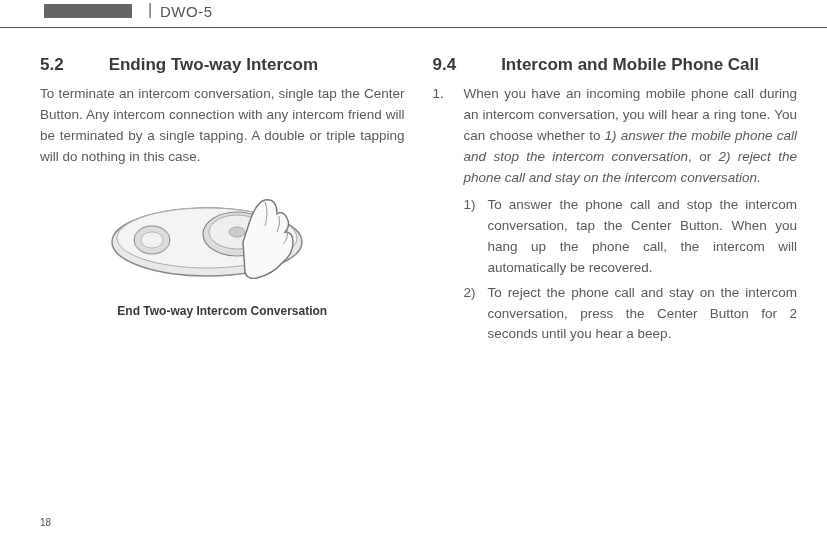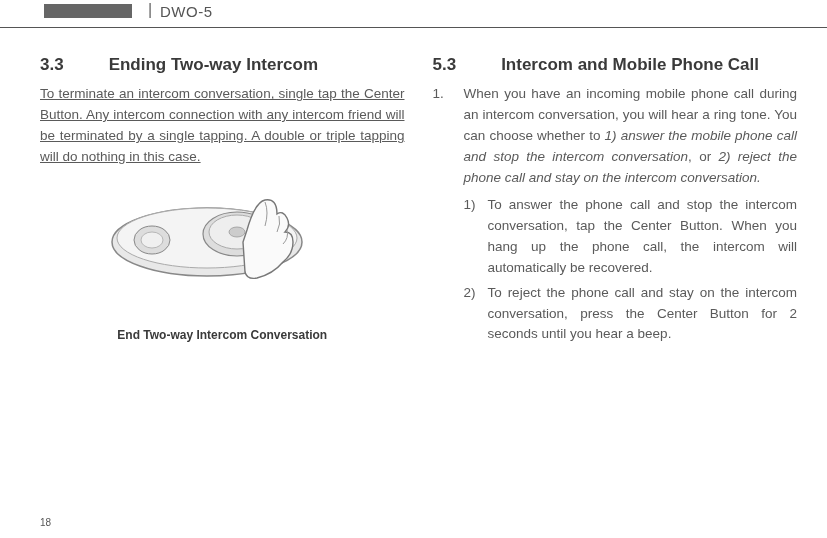--- a/index.html
+++ b/index.html
@@ -66,33 +66,32 @@
   .sec-title {
     font-weight: 900;
     font-size: 17px;
     color: #3a3a3a;
     line-height: 1.25;
     padding-left: 33px;
   }
   .para {
     text-align: justify;
     margin: 0 0 10px 0;
-    text-decoration: underline;
   }
   .italic { font-style: italic; }
   .figure {
     width: 260px;
     margin: 14px auto 6px auto;
   }
   .figure-caption {
     text-align: center;
     font-weight: bold;
     font-size: 12px;
     color: #3a3a3a;
-    margin-top: 24px;
+    margin-top: 0;
   }
   ol.main-list, ol.sub-list {
     margin: 0;
     padding: 0;
     list-style: none;
   }
   ol.main-list > li {
     display: flex;
     text-align: justify;
   }
@@ -137,21 +136,21 @@
 <div class="header">
   <div class="header-bar"></div>
   <span class="header-divider">|</span>
   <span class="header-model">DWO-5</span>
 </div>
 
 <div class="content">
 
   <div class="col">
     <div class="sec-head">
-      <span class="sec-num">3.3</span>
+      <span class="sec-num">5.2</span>
       <span class="sec-title">Ending Two-way Intercom</span>
     </div>
     <p class="para">To terminate an intercom conversation, single tap the Center Button. Any intercom connection with any intercom friend will be terminated by a single tapping. A double or triple tapping will do nothing in this case.</p>
 
     <div class="figure">
       <svg class="illus" width="250" height="120" viewBox="0 0 250 120">
 
         <ellipse cx="110" cy="60" rx="95" ry="34" fill="#e8e8e8" stroke="#888" stroke-width="1.5"></ellipse>
         <ellipse cx="110" cy="56" rx="90" ry="30" fill="#f4f4f4" stroke="#aaa" stroke-width="1"></ellipse>
 
@@ -166,21 +165,21 @@
         <path d="M168 20 Q172 30 168 44" fill="none" stroke="#999" stroke-width="1"></path>
         <path d="M182 34 Q184 42 180 50" fill="none" stroke="#999" stroke-width="1"></path>
         <path d="M190 48 Q192 56 186 62" fill="none" stroke="#999" stroke-width="1"></path>
       </svg>
       <div class="figure-caption">End Two-way Intercom Conversation</div>
     </div>
   </div>
 
   <div class="col">
     <div class="sec-head">
-      <span class="sec-num">5.3</span>
+      <span class="sec-num">9.4</span>
       <span class="sec-title">Intercom and Mobile Phone Call</span>
     </div>
 
     <ol class="main-list">
       <li>
         <span class="num">1.</span>
         <span class="body">
           <span>When you have an incoming mobile phone call during an intercom conversation, you will hear a ring tone. You can choose whether to </span><span class="italic">1) answer the mobile phone call and stop the intercom conversation</span><span>, or </span><span class="italic">2) reject the phone call and stay on the intercom conversation.</span>
 
           <ol class="sub-list">

